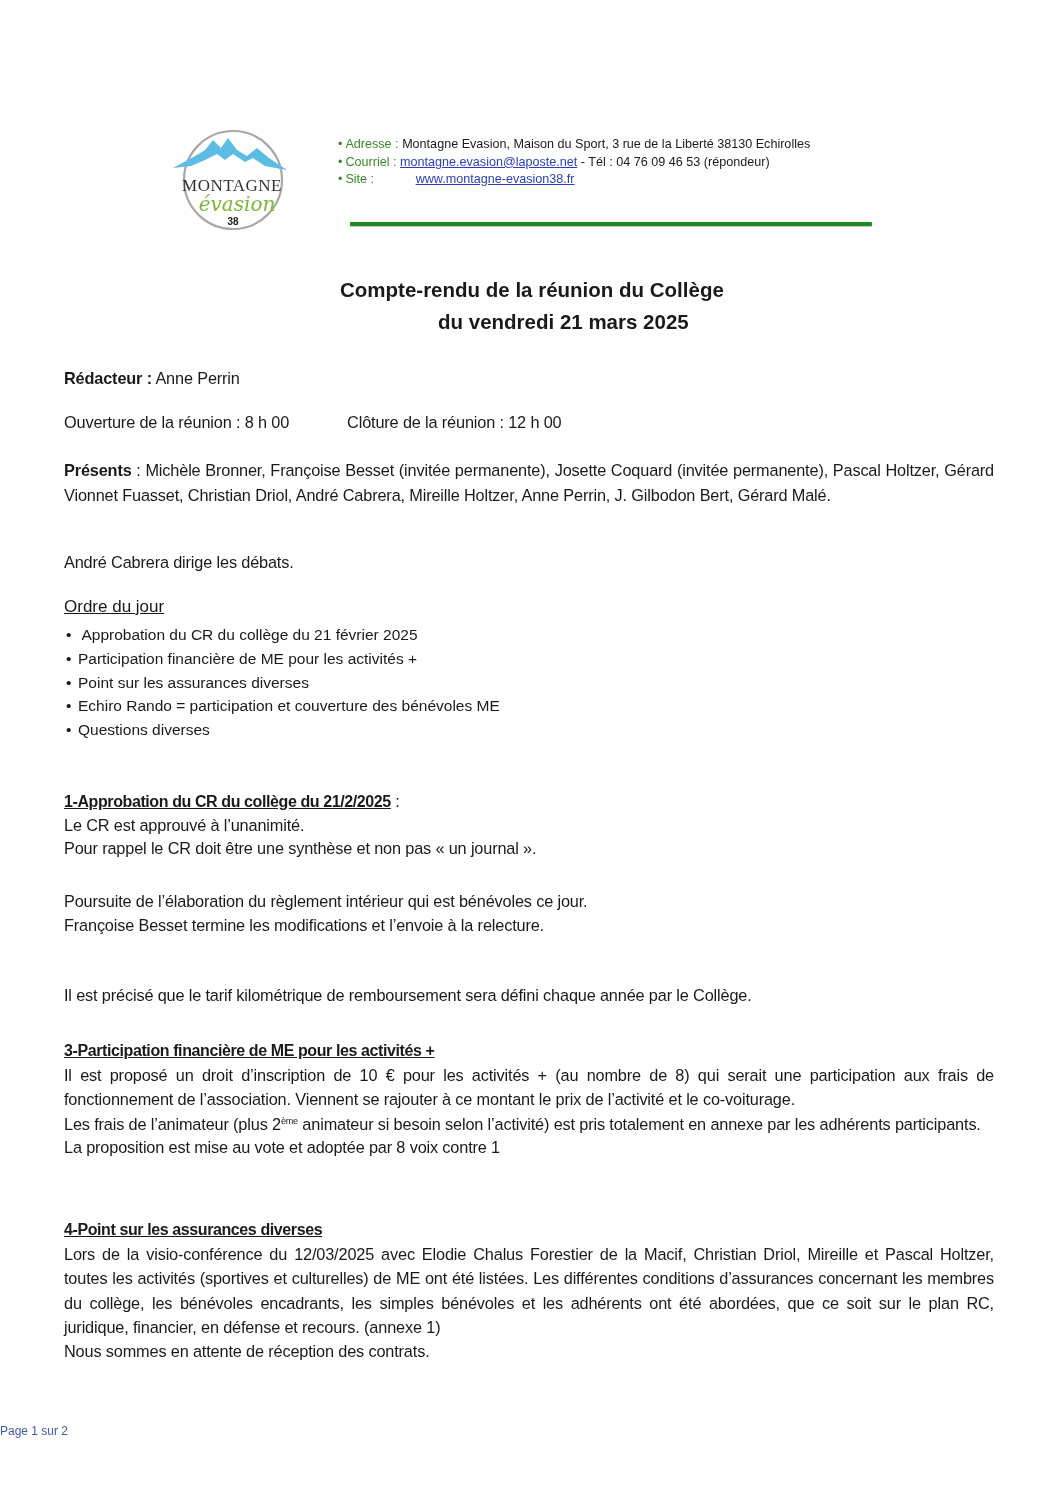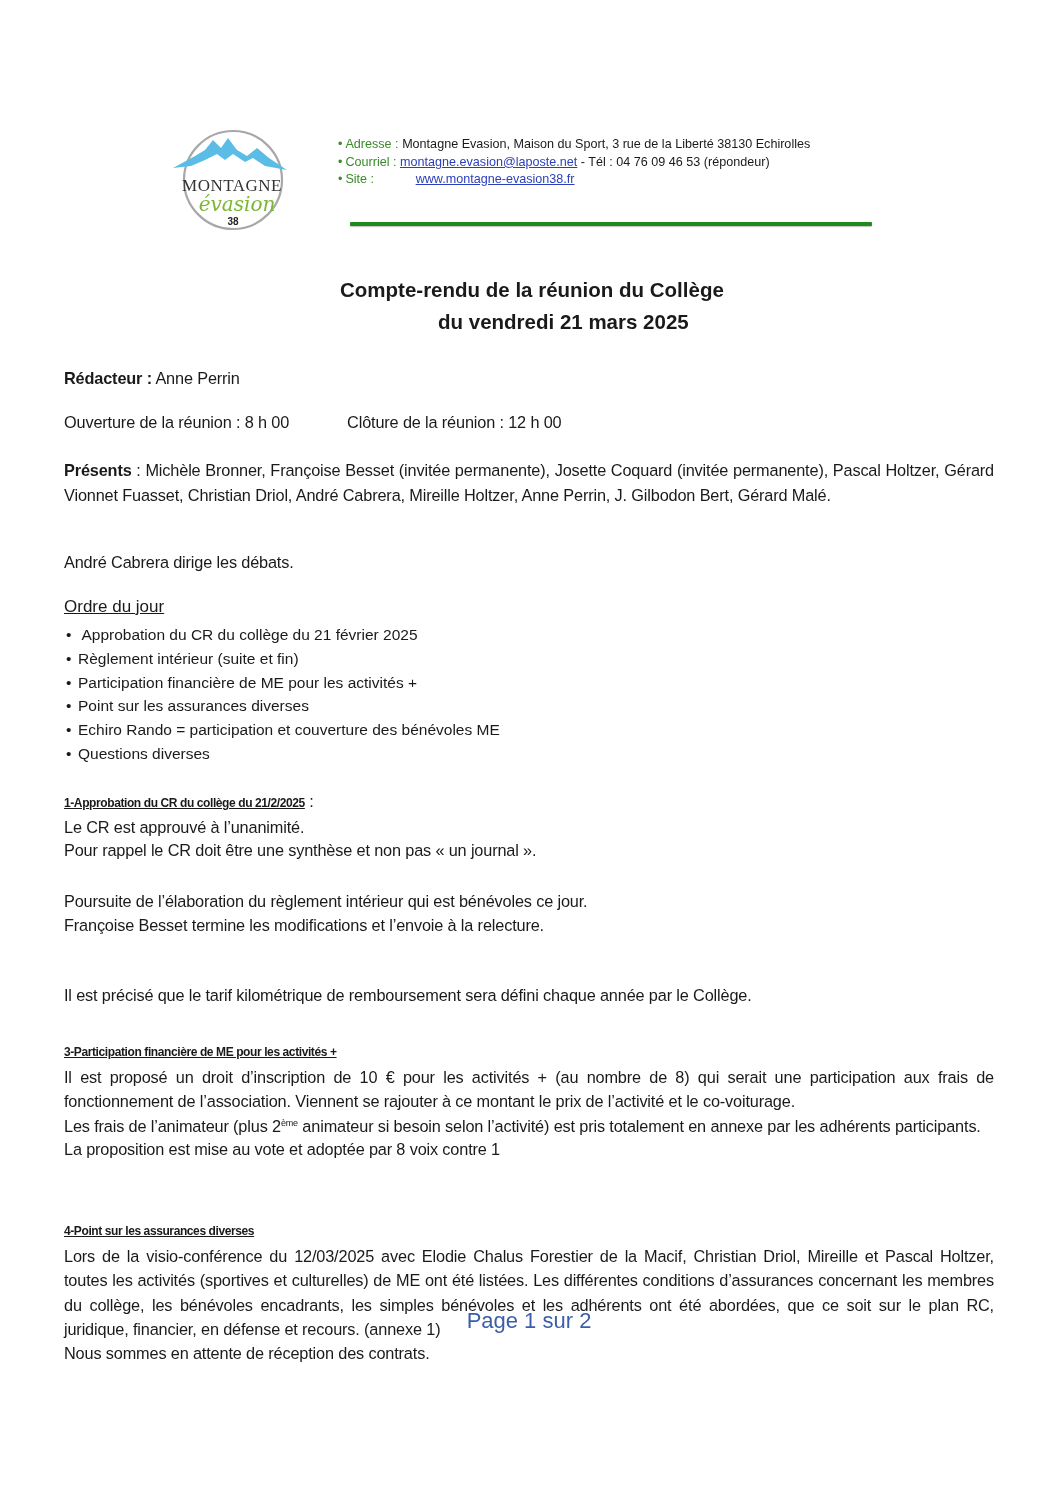--- a/index.html
+++ b/index.html
@@ -31,31 +31,31 @@
   .horaires { top: 413px; }
   .horaires .clot { margin-left: 58px; }
   .presents { top: 458px; }
   .dirige { top: 553px; }
 
   .ordre-title { left: 64px; top: 597px; font-size: 17px; text-decoration: underline; }
   .agenda { left: 66px; top: 623px; font-size: 15.5px; line-height: 23.8px; margin: 0; padding: 0; list-style: none; }
   .agenda li { white-space: nowrap; }
   .agenda .bullet { display: inline-block; width: 12px; }
 
-  .sec-title { font-size: 12px; text-decoration: underline; color: #1a1a1a; font-weight: bold; letter-spacing: -0.4px; margin-top: 35px; }
+  .sec-title { font-size: 16px; text-decoration: underline; color: #1a1a1a; font-weight: bold; letter-spacing: -0.4px; margin-top: 35px; }
   .line { line-height: 23.5px; }
 
   .s1 { top: 790px; }
   .s2 { top: 890px; }
   .s2b { top: 986px; }
   .s3 { top: 1039px; }
   .s4 { top: 1218px; }
   sup { font-size: 9px; line-height: 0; }
 
-  .footer { left: 0; width: 1058px; top: 1308px; text-align: center; font-size: 22px; color: #3b5ea8; }
+  .footer { left: 0; width: 1058px; top: 1424px; text-align: left; font-size: 12px; color: #3b5ea8; }
 </style>
 </head>
 <body>
 
 <div class="abs logo">
   <svg width="135" height="105" viewBox="0 0 135 105">
     <circle cx="68" cy="52" r="49" fill="none" stroke="#a8a8a8" stroke-width="2.2"></circle>
     <path d="M8 40 L30 28 L40 22 L48 12 L56 20 L63 10 L72 22 L82 28 L92 20 L104 30 L122 42 L100 38 L88 30 L80 34 L68 26 L60 32 L52 26 L40 32 L26 38 Z" fill="#5bbde6"></path>
     <text x="67" y="63" text-anchor="middle" font-family="'Liberation Serif', serif" font-size="17" fill="#333" letter-spacing="0.5">MONTAGNE</text>
     <text x="72" y="83" text-anchor="middle" font-family="'DejaVu Serif', serif" font-style="italic" font-size="20" fill="#7ab833">évasion</text>
@@ -97,21 +97,20 @@
 <div class="abs p txt justify presents">
   <b>Présents</b>
   <span>: Michèle Bronner, Françoise Besset (invitée permanente), Josette Coquard (invitée permanente), Pascal Holtzer, Gérard Vionnet Fuasset, Christian Driol, André Cabrera, Mireille Holtzer, Anne Perrin, J. Gilbodon Bert, Gérard Malé.</span>
 </div>
 
 <div class="abs p txt dirige">André Cabrera dirige les débats.</div>
 
 <div class="abs ordre-title">Ordre du jour</div>
 <ul class="abs agenda">
   <li><span class="bullet">•</span><span> Approbation du CR du collège du 21 février 2025</span></li>
-  <li><span class="bullet">•</span><span>Règlement intérieur (suite et fin)</span></li>
   <li><span class="bullet">•</span><span>Participation financière de ME pour les activités +</span></li>
   <li><span class="bullet">•</span><span>Point sur les assurances diverses</span></li>
   <li><span class="bullet">•</span><span>Echiro Rando = participation et couverture des bénévoles ME</span></li>
   <li><span class="bullet">•</span><span>Questions diverses</span></li>
 </ul>
 
 <div class="abs p txt line s1">
   <div><span class="sec-title">1-Approbation du CR du collège du 21/2/2025</span><span> :</span></div>
   <div>Le CR est approuvé à l’unanimité.</div>
   <div>Pour rappel le CR doit être une synthèse et non pas « un journal ».</div>

